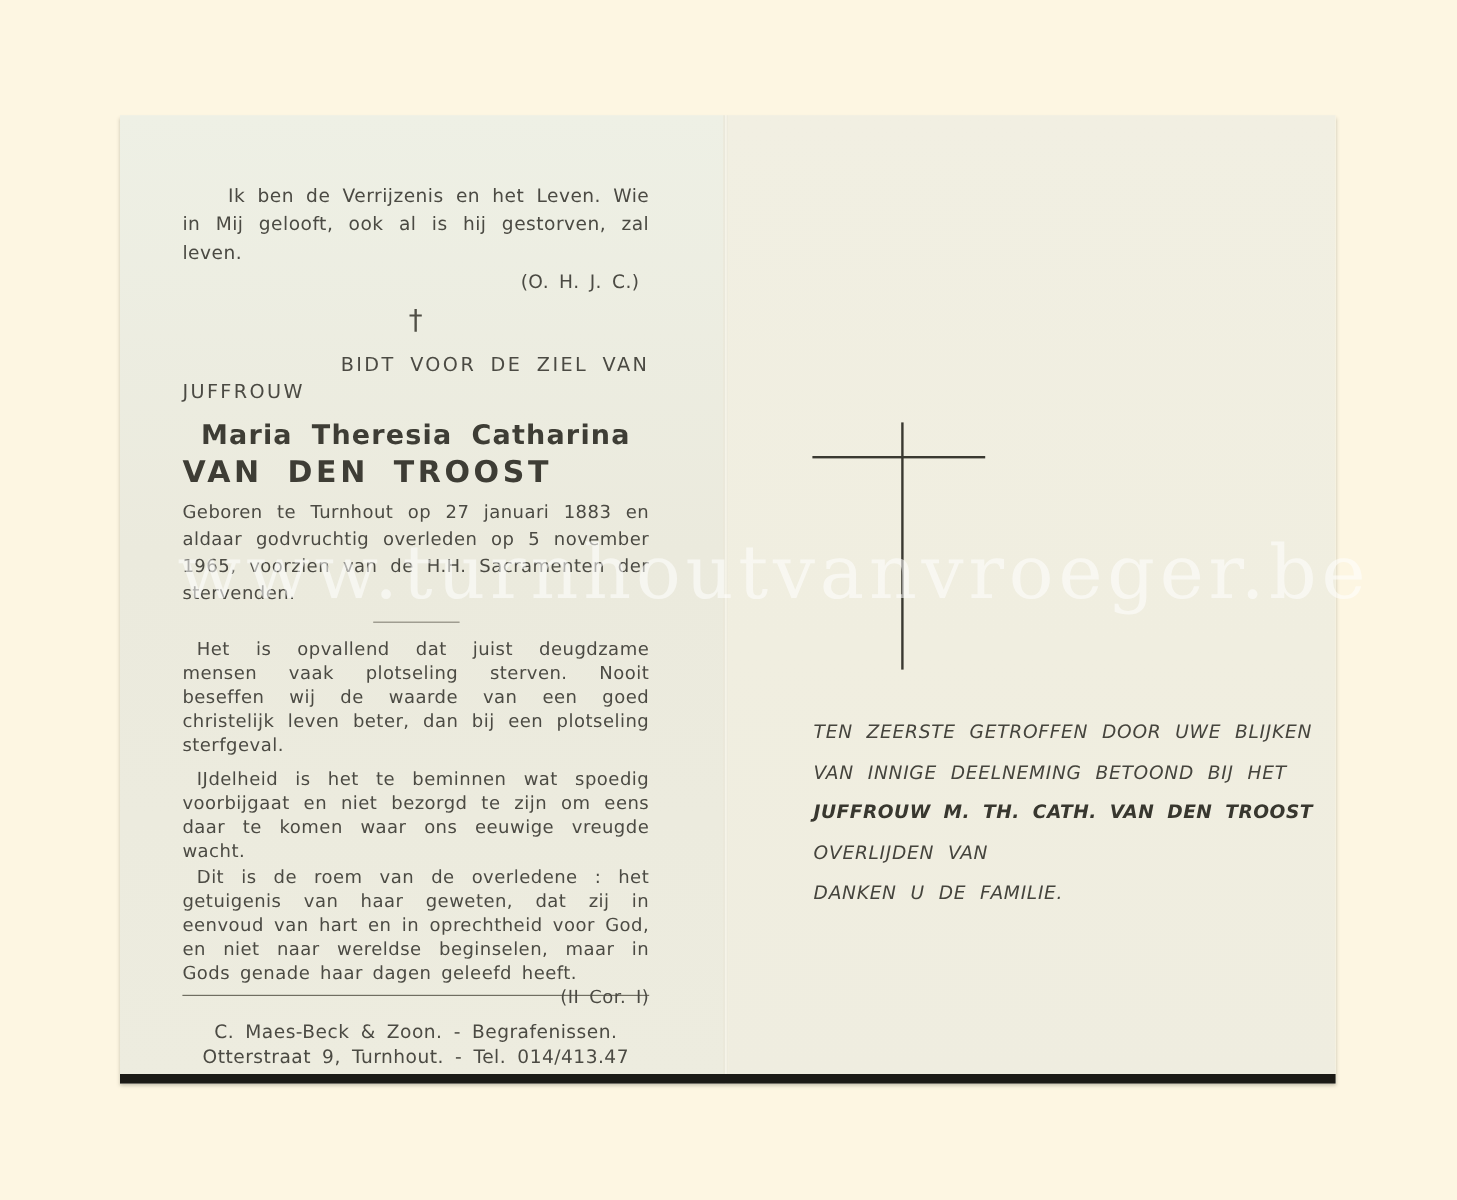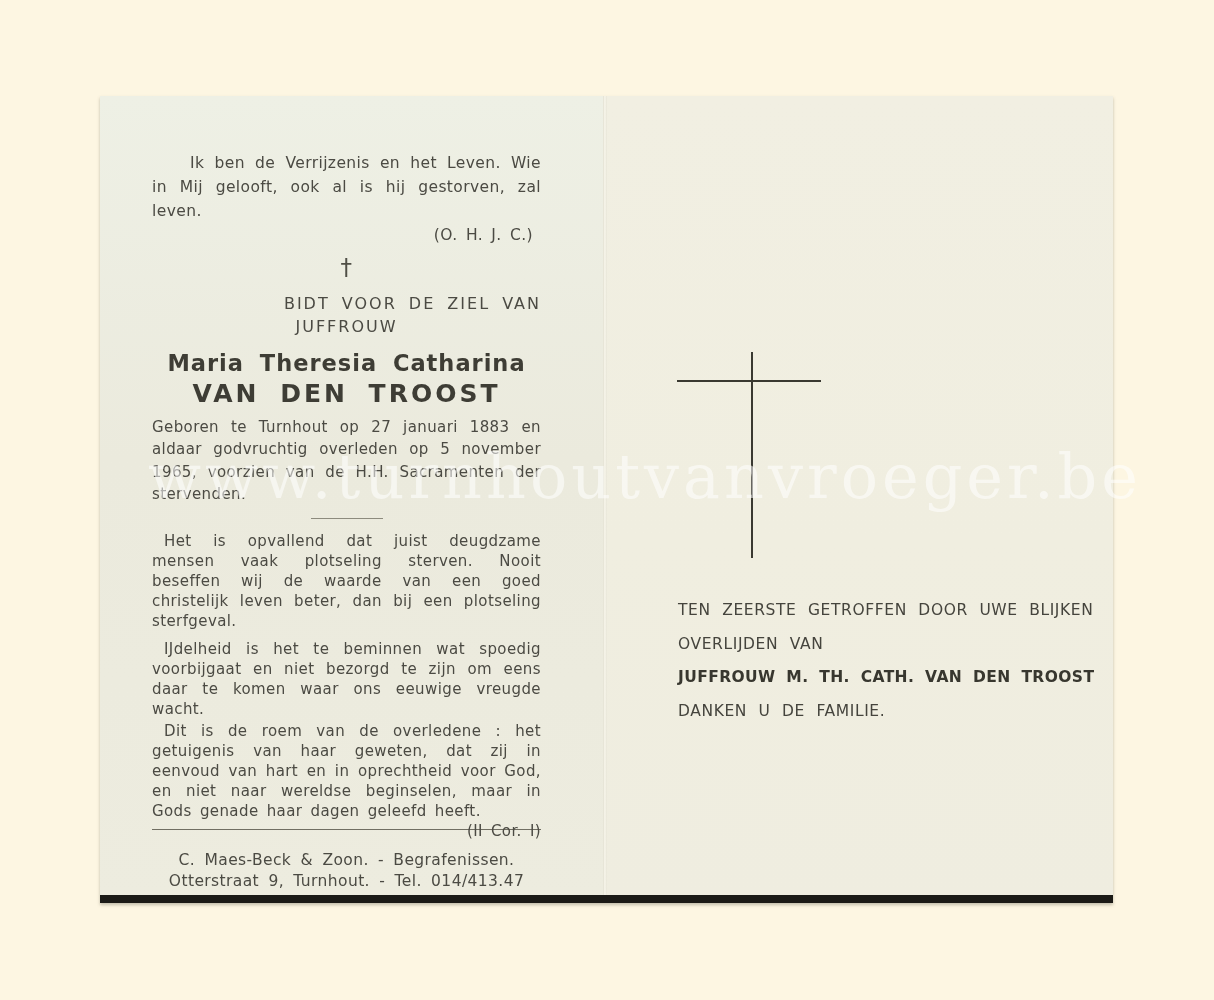--- a/index.html
+++ b/index.html
@@ -26,23 +26,23 @@
     padding:55px 62px 0 52px;
     color:#4b4a43;
     font-size:15px;
     letter-spacing:.4px;
     word-spacing:3px;
   }
   .quote { line-height:24px; font-size:15.5px; text-align:justify; text-indent:38px; }
   .quote-attrib { line-height:24px; font-size:15.5px; text-align:right; padding-right:8px; }
   .dagger { text-align:center; font-size:23px; line-height:28px; margin-top:6px; color:#504f46; }
   .pray1 { text-align:right; font-size:16px; letter-spacing:2px; word-spacing:5px; margin-top:12px; line-height:22px; }
-  .pray2 { text-align:center; font-size:16px; letter-spacing:2px; word-spacing:5px; margin-top:1px; line-height:22px; }
+  .pray2 { text-align:left; font-size:16px; letter-spacing:2px; word-spacing:5px; margin-top:1px; line-height:22px; }
   .name1 { text-align:center; font-weight:bold; font-size:22.5px; letter-spacing:1px; word-spacing:7px; margin-top:10px; line-height:30px; color:#3e3d35; }
-  .name2 { text-align:center; font-weight:bold; font-size:25px; letter-spacing:3px; word-spacing:9px; line-height:32px; color:#3e3d35; }
+  .name2 { font-weight:bold; font-size:25px; letter-spacing:3px; word-spacing:9px; line-height:32px; color:#3e3d35; }
   .membership { margin-top:8px; line-height:21px; text-align:justify; }
   .lifedates  { margin-top:6px; line-height:22.4px; text-align:justify; }
   .divider-short { width:72px; border-top:1px solid #8d8b7e; margin:12px auto 0; }
   .para { text-align:justify; text-indent:12px; line-height:20px; }
   .p1 { margin-top:12px; }
   .p2 { margin-top:8px; }
   .p3 { margin-top:2px; }
   .p4 { margin-top:8px; }
   .scripture-ref { float:right; text-indent:0;margin-left:45px; }
   .divider-long { border-top:1px solid #706e62; margin-top:8px; }
@@ -55,21 +55,21 @@
   }
   
   .page-right {
     position:relative;
     width:506px; height:100%;
     background:linear-gradient(180deg,#f1efe2 0%, #f0eee0 55%, #efede0 100%);
     color:#45443d;
   }
   .cross-v { position:absolute; left:144px; top:256px; width:2px; height:206px; background:#3a3931; }
   .cross-h { position:absolute; left:70px;  top:284px; width:144px; height:2px; background:#3a3931; }
-  .thanks { position:absolute; left:71px; right:42px; top:503px; font-size:15.5px; letter-spacing:.6px; word-spacing:6px; }
+  .thanks { position:absolute; left:71px; right:42px; top:503px; font-size:15.5px; letter-spacing:.6px; word-spacing:6px;font-style:italic; }
   .thanks-line { line-height:22px; margin-bottom:11.5px; white-space:nowrap; }
   .thanks-name { font-weight:bold; color:#38372f; letter-spacing:.4px; word-spacing:5px; }
   
   .watermark {
     position:absolute; left:148px; top:440px;
     font-family:"DejaVu Serif", serif;
     font-size:62px; letter-spacing:4px;
     color:rgba(255,255,255,.55);
     z-index:5; pointer-events:none; white-space:nowrap;
   }
@@ -99,22 +99,23 @@
 
   <div class="fold"></div>
 
   <div class="page-right">
     <div>
       <div class="cross-v"></div>
       <div class="cross-h"></div>
     </div>
     <div class="thanks">
       <div class="thanks-line">TEN ZEERSTE GETROFFEN DOOR UWE BLIJKEN</div>
+      <div class="thanks-line">VAN INNIGE DEELNEMING BETOOND BIJ HET</div>
+      <div class="thanks-line thanks-name">JUFFROUW M. TH. CATH. VAN DEN TROOST</div>
       <div class="thanks-line">OVERLIJDEN VAN</div>
-      <div class="thanks-line thanks-name">JUFFROUW M. TH. CATH. VAN DEN TROOST</div>
       <div class="thanks-line">DANKEN U DE FAMILIE.</div>
     </div>
   </div>
 
   <div class="band"></div>
 </div>
 
 <div class="watermark">www.turnhoutvanvroeger.be</div>
 
 </body></html>

